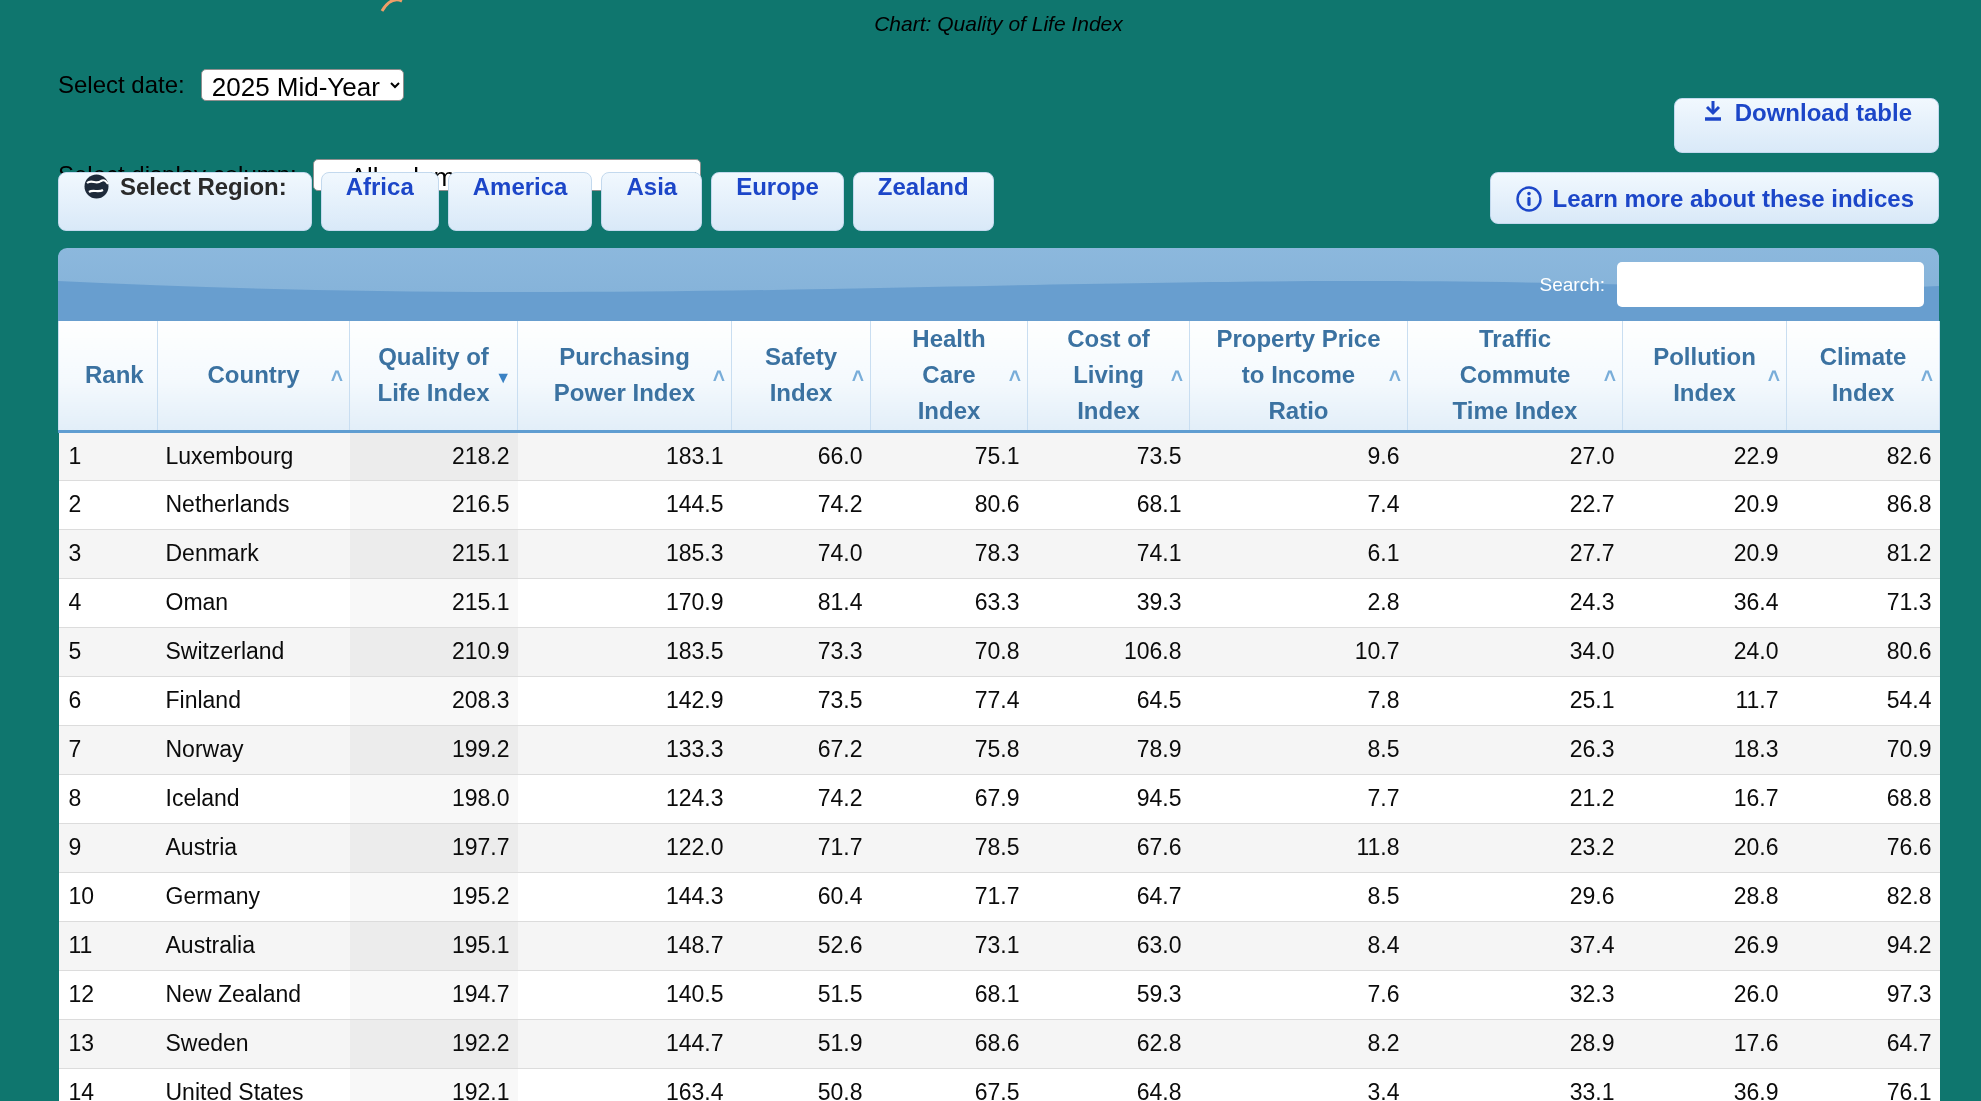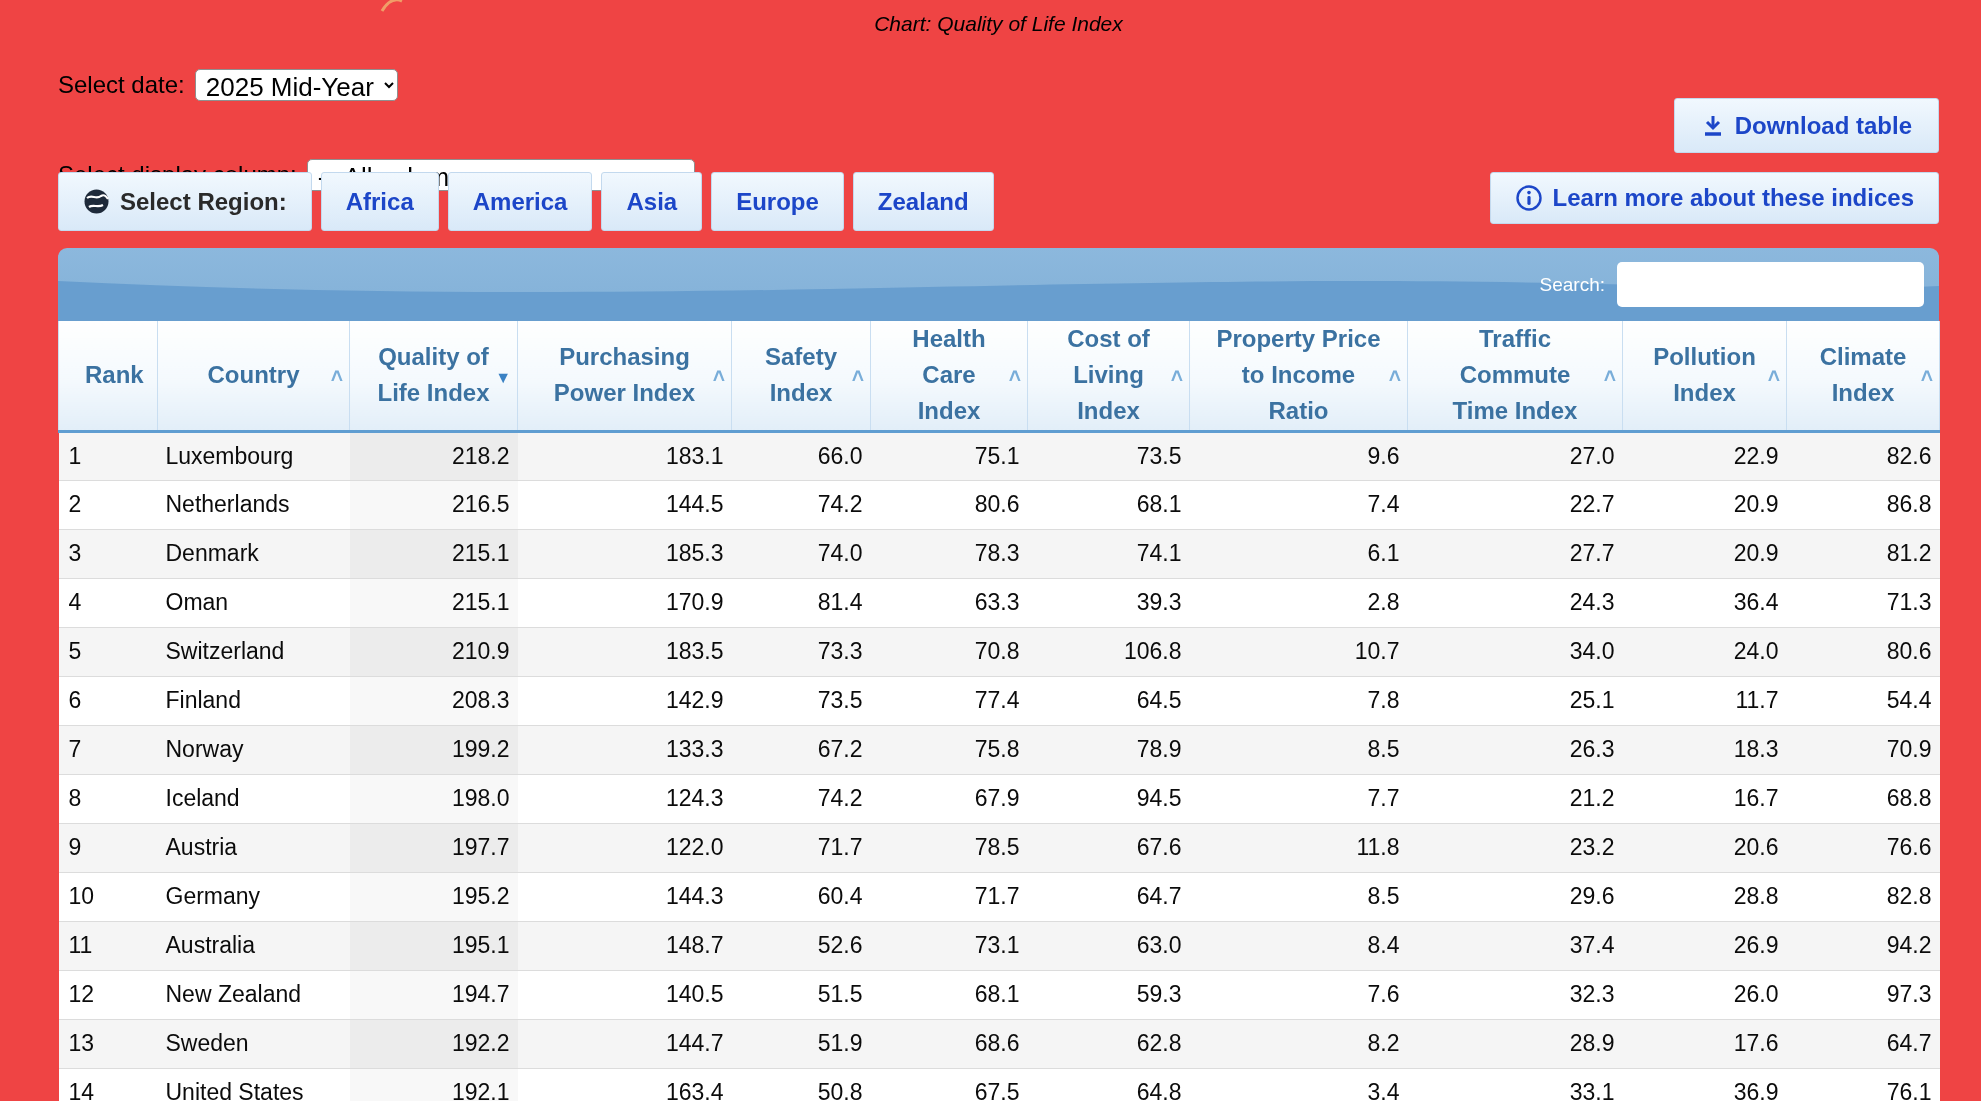--- a/index.html
+++ b/index.html
@@ -1,38 +1,38 @@
 <!DOCTYPE html>
 <html><head>
 <meta charset="utf-8">
 <style>
   * { margin:0; padding:0; box-sizing:border-box; }
   html,body { background:#fff; }
   body { font-family:"Liberation Sans", sans-serif; }
-  .page { position:relative; width:1981px; height:1101px; overflow:hidden; background:#ef4444; }
+  .page { position:relative; width:1981px; height:1101px; overflow:hidden; background:#0f766e; }
 
   
   .chart-fragment { position:absolute; left:380px; top:-2px; }
 
   
   .page-title { position:absolute; top:12px; left:58px; width:1881px; text-align:center;
     font-style:italic; font-size:21px; color:#000; }
 
   
-  .ctl-row { position:absolute; left:58px; display:flex; align-items:center; gap:10px; }
+  .ctl-row { position:absolute; left:58px; display:flex; align-items:center; gap:16px; }
   .ctl-label { font-size:24px; color:#000; }
   select { font-family:"Liberation Sans", sans-serif; font-size:26px; color:#000;
     background:#fff; border:1px solid #8f8f8f; border-radius:5px; padding:1px 6px; height:32px; }
   .date-row { top:69px; }
   .col-row  { top:120px;margin-top:39px; }
   .col-row select { width:388px; }
 
   
-  .btn { display:inline-flex; align-items:center; justify-content:center; gap:10px;
-    background:linear-gradient(#f1f8fe, #d9e9f8); border:1px solid #c3d9ee; border-radius:3px;
+  .btn { display:inline-flex; justify-content:center; gap:10px;
+    background:linear-gradient(#f1f8fe, #d9e9f8); border:1px solid #c3d9ee; border-radius:8px;
     font-size:24px; font-weight:700; color:#1c46c8; cursor:pointer;
     font-family:"Liberation Sans", sans-serif; }
   .download-btn { position:absolute; right:42px; top:98px; height:55px; padding:0 26px; }
   .learn-btn { position:absolute; right:42px; top:172px; height:52px; padding:12px 24px; }
   .region-row { top:172px; display:flex; gap:9px; }
   .region-row .btn { height:59px; padding:0 24px; }
   .region-label-btn { color:#2a2a2a !important; }
   .icon-svg { display:block; }
 
   

